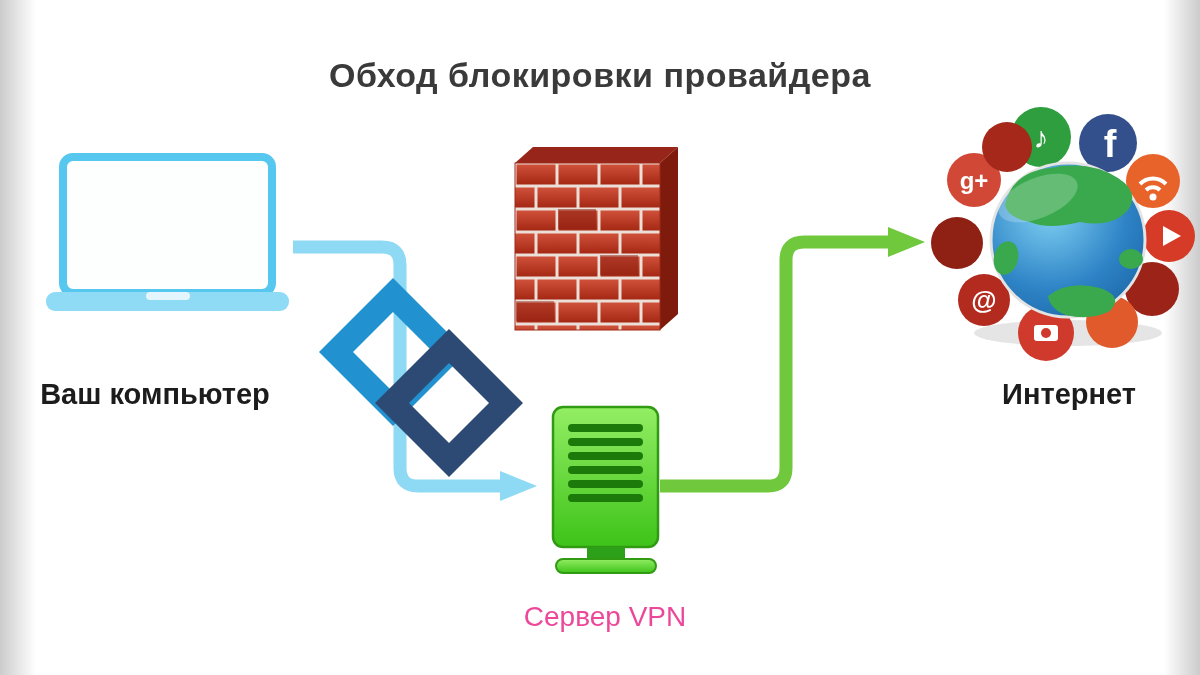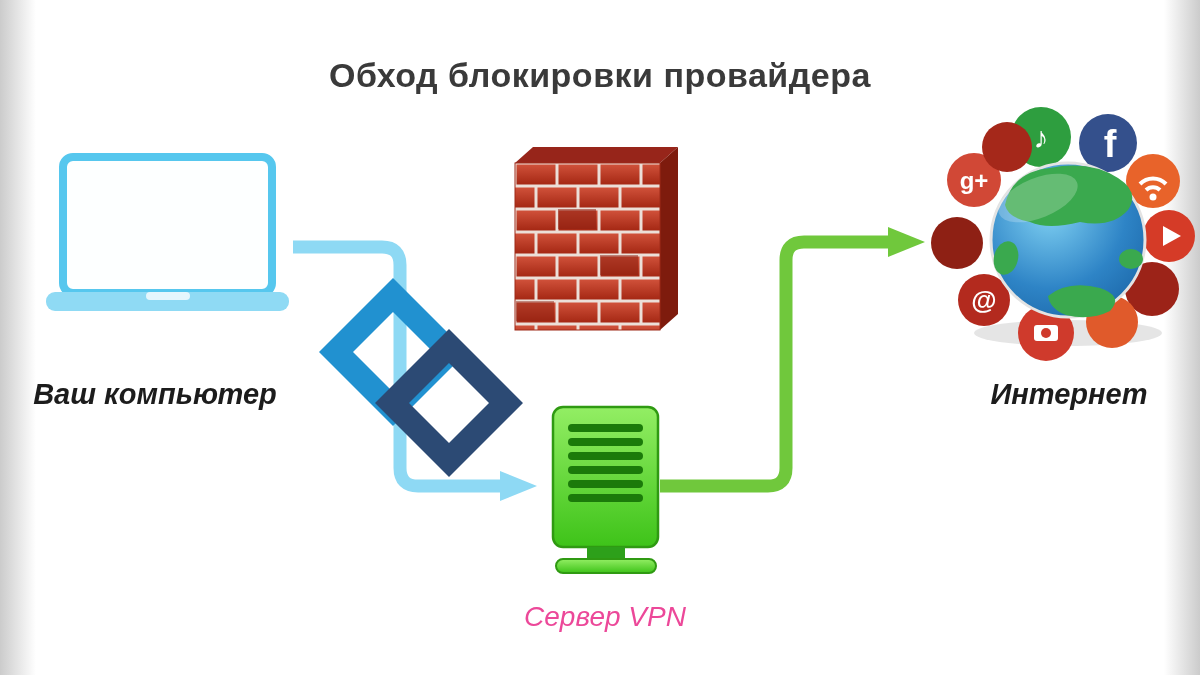--- a/index.html
+++ b/index.html
@@ -7,21 +7,21 @@
     position:relative;width:1200px;height:675px;overflow:hidden;background:#ffffff;
     font-family:"Liberation Sans", sans-serif;
   }
   .edge{position:absolute;top:0;bottom:0;width:36px;pointer-events:none;}
   .edge-left{left:0;background:linear-gradient(90deg, rgba(198,198,198,.9), rgba(198,198,198,0));}
   .edge-right{right:0;background:linear-gradient(270deg, rgba(198,198,198,.9), rgba(198,198,198,0));}
   .title{
     position:absolute;left:0;top:56px;width:100%;text-align:center;
     font-size:34px;font-weight:bold;color:#3a3a3a;letter-spacing:.5px;
   }
-  .label{position:absolute;text-align:center;font-size:29px;font-weight:bold;color:#1c1c1c;font-style:italic;}
+  .label{position:absolute;text-align:center;font-size:29px;font-weight:bold;color:#1c1c1c;}
   .label-computer{left:10px;top:378px;width:290px;}
   .label-internet{left:928px;top:378px;width:282px;}
   .label-vpn{left:455px;top:601px;width:300px;font-weight:normal;font-size:28px;color:#ec4899;}
   svg.diagram{position:absolute;left:0;top:0;}
   .glyph{font-family:"Liberation Sans", sans-serif;fill:#ffffff;}
 </style>
 </head>
 <body>
 
 <div class="stage">

